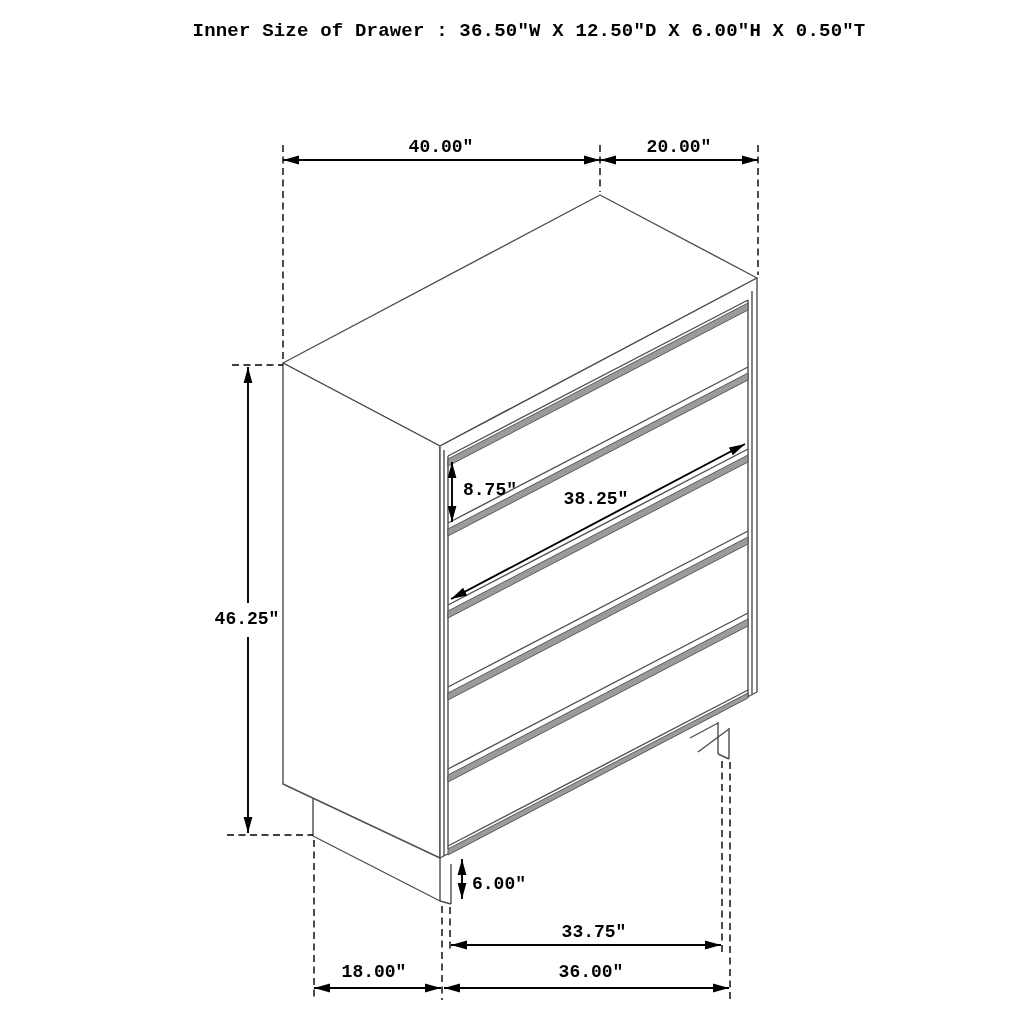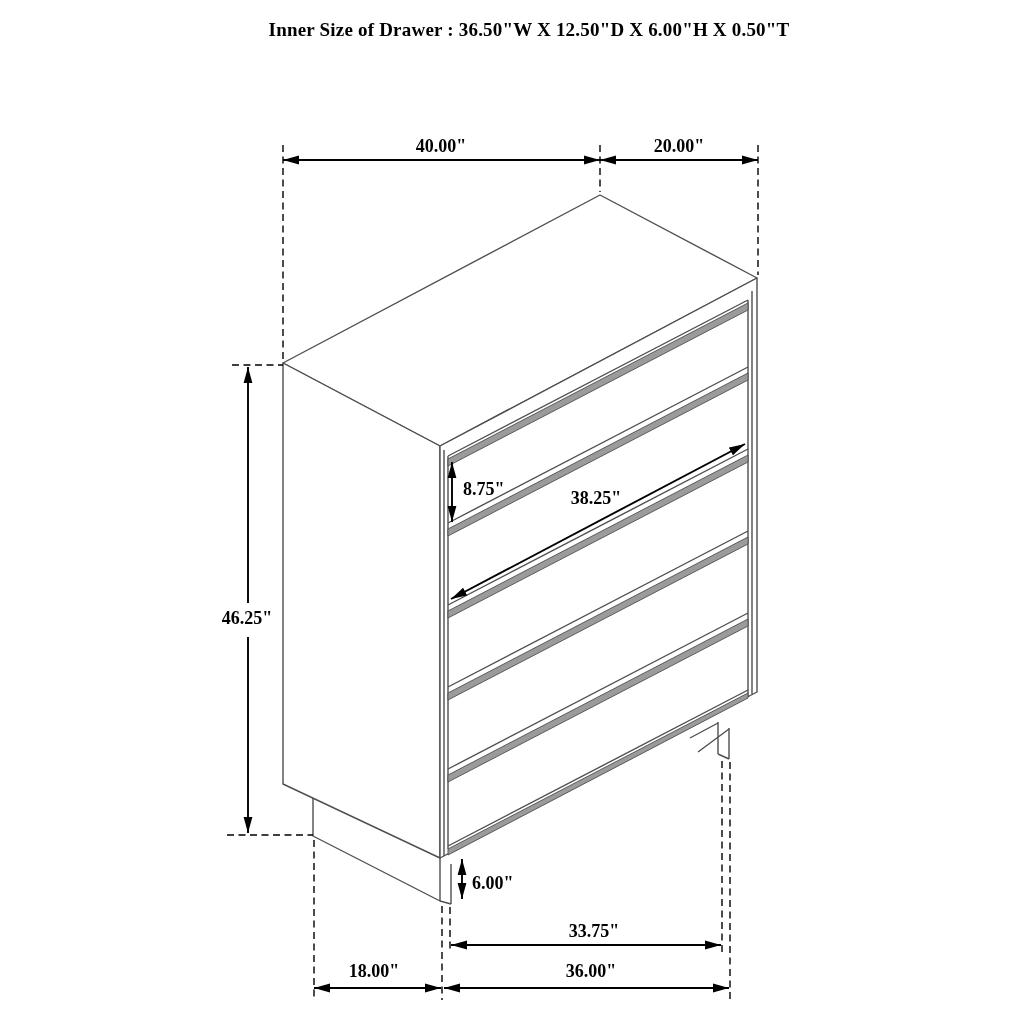--- a/index.html
+++ b/index.html
@@ -1,21 +1,21 @@
 <!DOCTYPE html>
 <html><head>
 <meta charset="utf-8">
 <style>
   html,body{margin:0;padding:0;background:#ffffff;}
   .stage{
     position:relative;
     width:1024px;height:1024px;
     background:#ffffff;
     overflow:hidden;
-    font-family:Liberation Serif, serif;
+    font-family:Liberation Mono, monospace;
   }
   svg{position:absolute;left:0;top:0;}
   .furn{stroke:#4f4f4f;stroke-width:1.4;fill:none;stroke-linejoin:round;}
   .face{fill:#ffffff;}
   .groove{fill:#9b9b9b;stroke:#4f4f4f;stroke-width:0.9;}
   .dim{stroke:#000000;stroke-width:1.9;fill:none;}
   .dash{stroke:#000000;stroke-width:1.4;fill:none;stroke-dasharray:7 4.5;}
   .lbl{font-size:18px;font-weight:bold;fill:#000000;text-anchor:middle;}
   .lbl.start{text-anchor:start;}
   .ttl{font-size:19px;font-weight:bold;fill:#000000;text-anchor:middle;letter-spacing:0.2px;}

